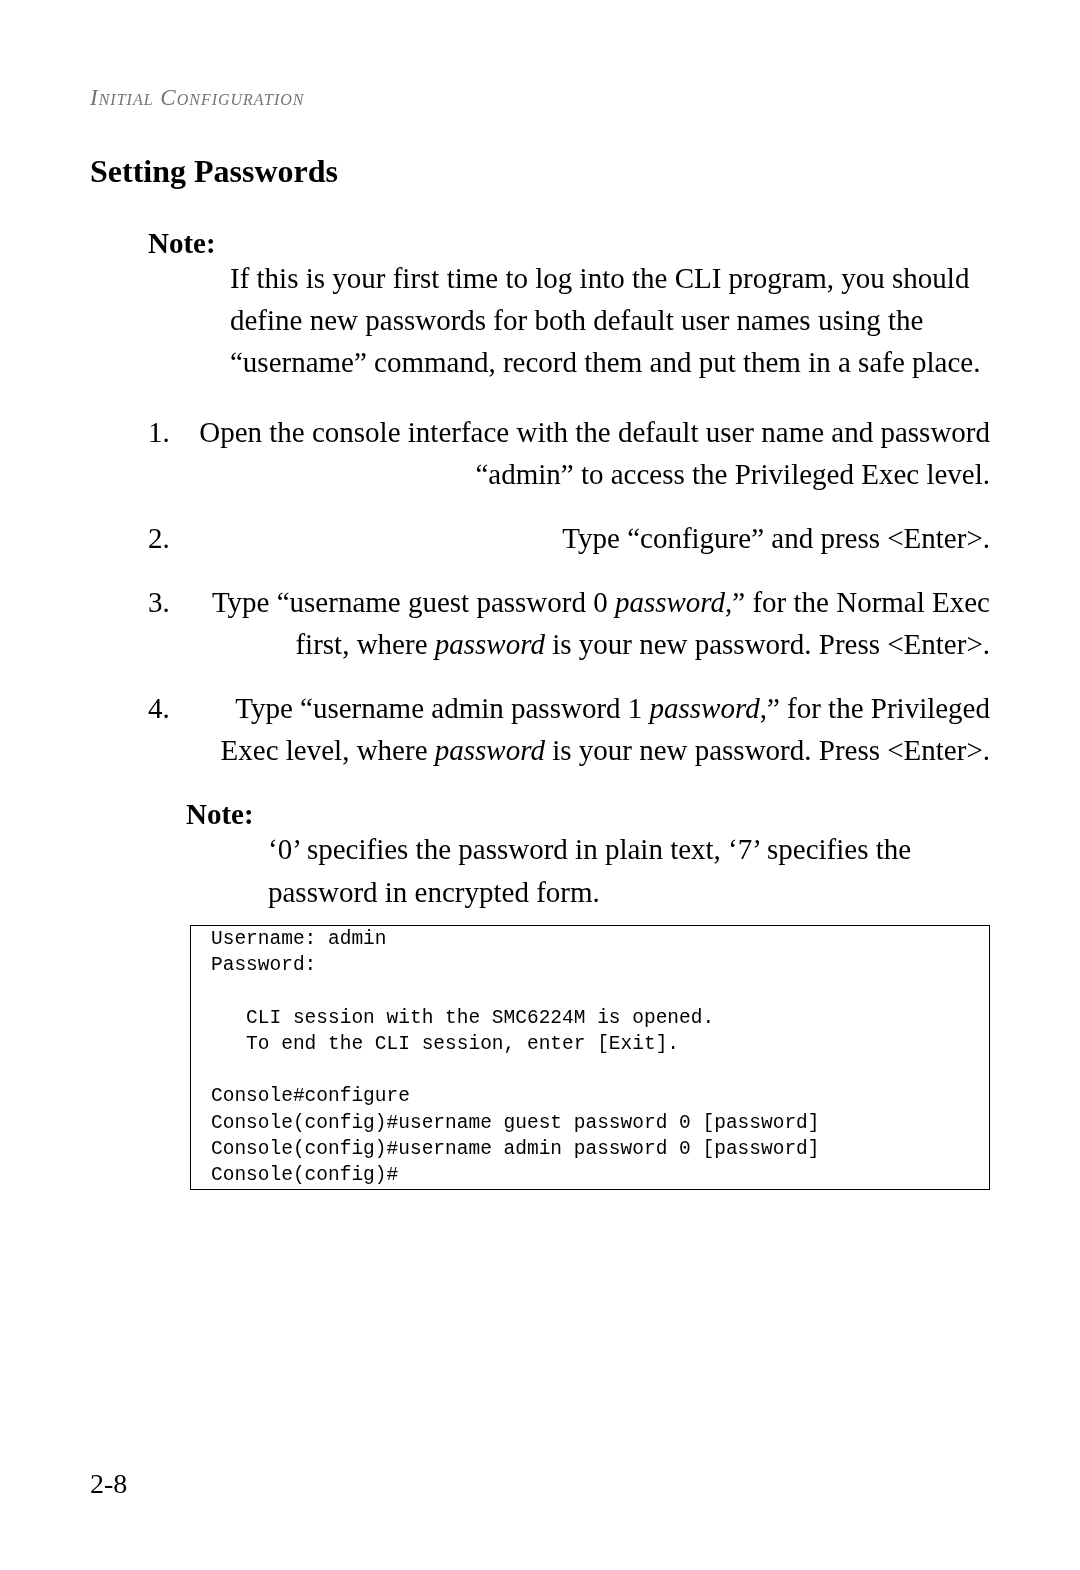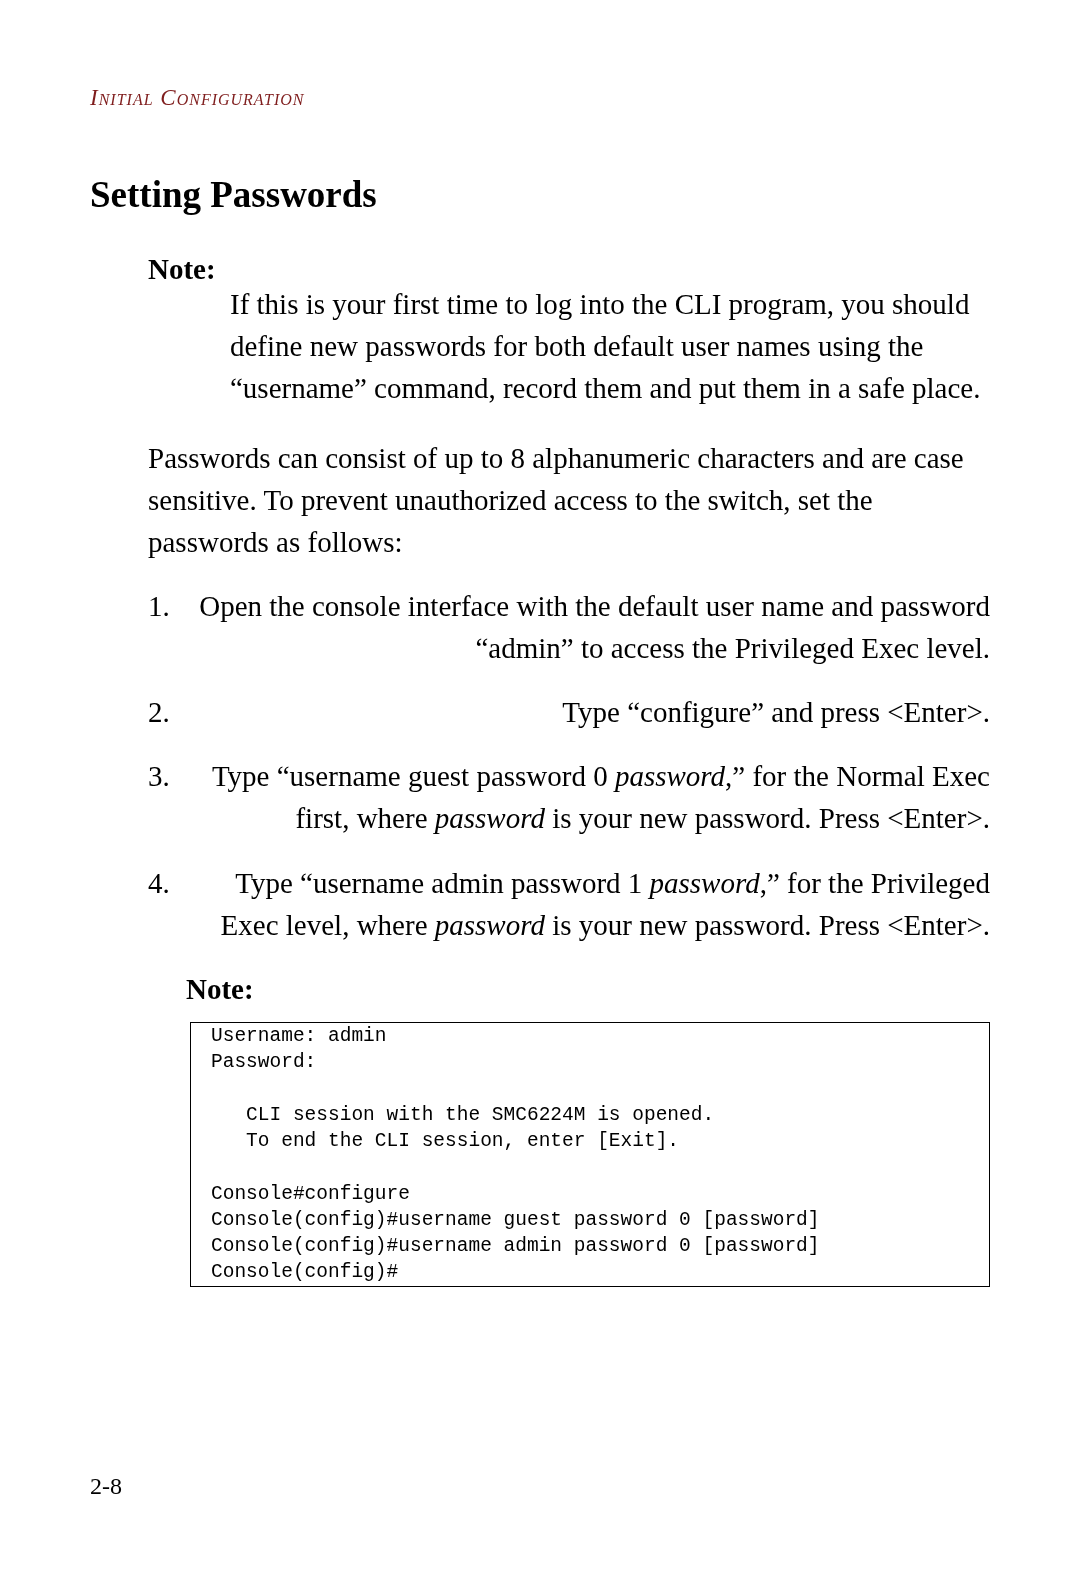--- a/index.html
+++ b/index.html
@@ -15,26 +15,26 @@
       color: #000000;
       position: relative;
       padding: 85px 90px 60px 90px;
     }
     .chapter-header {
       font-style: italic;
       font-size: 23px;
       font-variant: small-caps;
       letter-spacing: 1px;
       margin-bottom: 8px;
-      color: #7f1d1d;
+      color: #737373;
     }
     .section-title {
-      font-size: 37px;
+      font-size: 32px;
       font-weight: bold;
-      margin-top: 62px;
+      margin-top: 42px;
       margin-bottom: 32px;
     }
     .content {
       margin-left: 58px;
       font-size: 29px;
       line-height: 1.45;
     }
     .note-block {
       display: flex;
       margin-bottom: 28px;
@@ -84,38 +84,37 @@
       padding: 0 20px;
       font-family: 'Courier New', Courier, monospace;
       font-size: 19.5px;
       line-height: 1.35;
       white-space: pre;
     }
     .page-number {
       position: absolute;
       bottom: 70px;
       left: 90px;
-      font-size: 24px;
+      font-size: 28px;
     }
   </style>
 </head>
 <body>
 
 <div class="chapter-header">Initial Configuration</div>
 
 <div class="section-title">Setting Passwords</div>
 
 <div class="content">
 
   <div class="note-block">
     <div class="note-label">Note:</div>
     <div class="note-text">If this is your first time to log into the CLI program, you should define new passwords for both default user names using the “username” command, record them and put them in a safe place.</div>
   </div>
 
-  <div class="para">Passwords can consist of up to 8 alphanumeric characters and are case sensitive. To prevent unauthorized access to the switch, set the passwords as follows:</div>
 
   <ul class="ol" id="steps-list">
       <li>
         <div class="ol-num">1.</div>
         <div class="ol-text"><span>Open the console interface with the default user name and password “admin” to access the Privileged Exec level.</span></div>
       </li>
       <li>
         <div class="ol-num">2.</div>
         <div class="ol-text"><span>Type “configure” and press &lt;Enter&gt;.</span></div>
       </li>
@@ -124,20 +123,21 @@
         <div class="ol-text"><span>Type “username guest password 0 </span><span class="italic">password</span><span>,” for the Normal Exec first, where </span><span class="italic">password</span><span> is your new password. Press &lt;Enter&gt;.</span></div>
       </li>
       <li>
         <div class="ol-num">4.</div>
         <div class="ol-text"><span>Type “username admin password 1 </span><span class="italic">password</span><span>,” for the Privileged Exec level, where </span><span class="italic">password</span><span> is your new password. Press &lt;Enter&gt;.</span></div>
       </li>
     </ul>
 
   <div class="inner-note">
     <div class="note-label">Note:</div>
+    <div class="note-text">‘0’ specifies the password in plain text, ‘7’ specifies the password in encrypted form.</div>
   </div>
 
 </div>
 
 <div class="code-block">Username: admin
 Password:
 
    CLI session with the SMC6224M is opened.
    To end the CLI session, enter [Exit].
 

